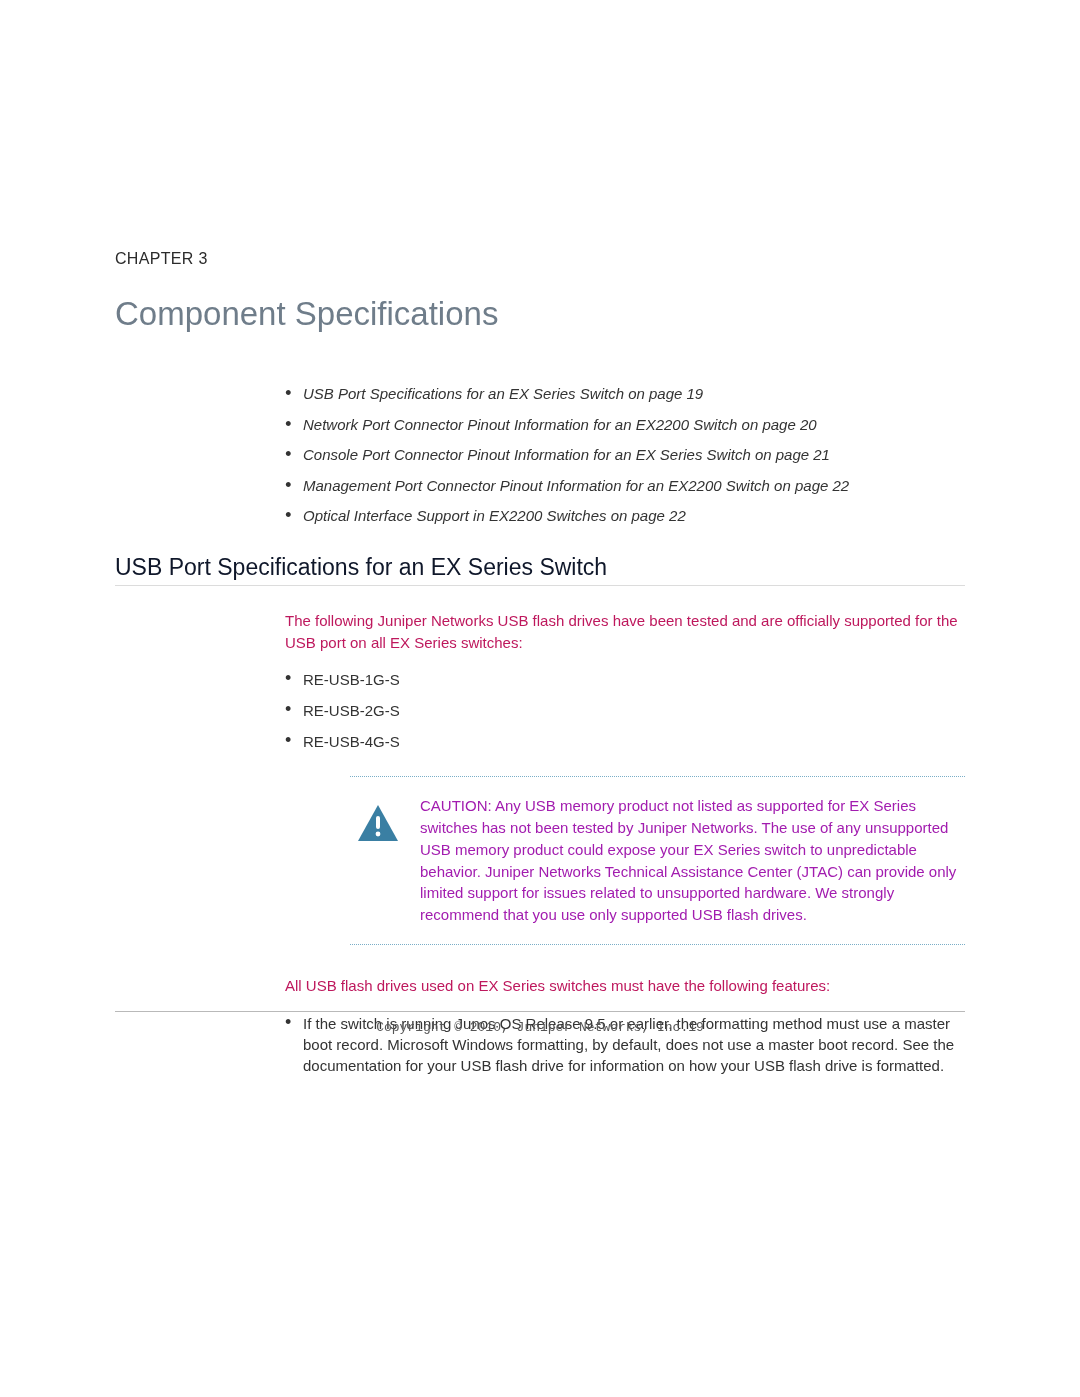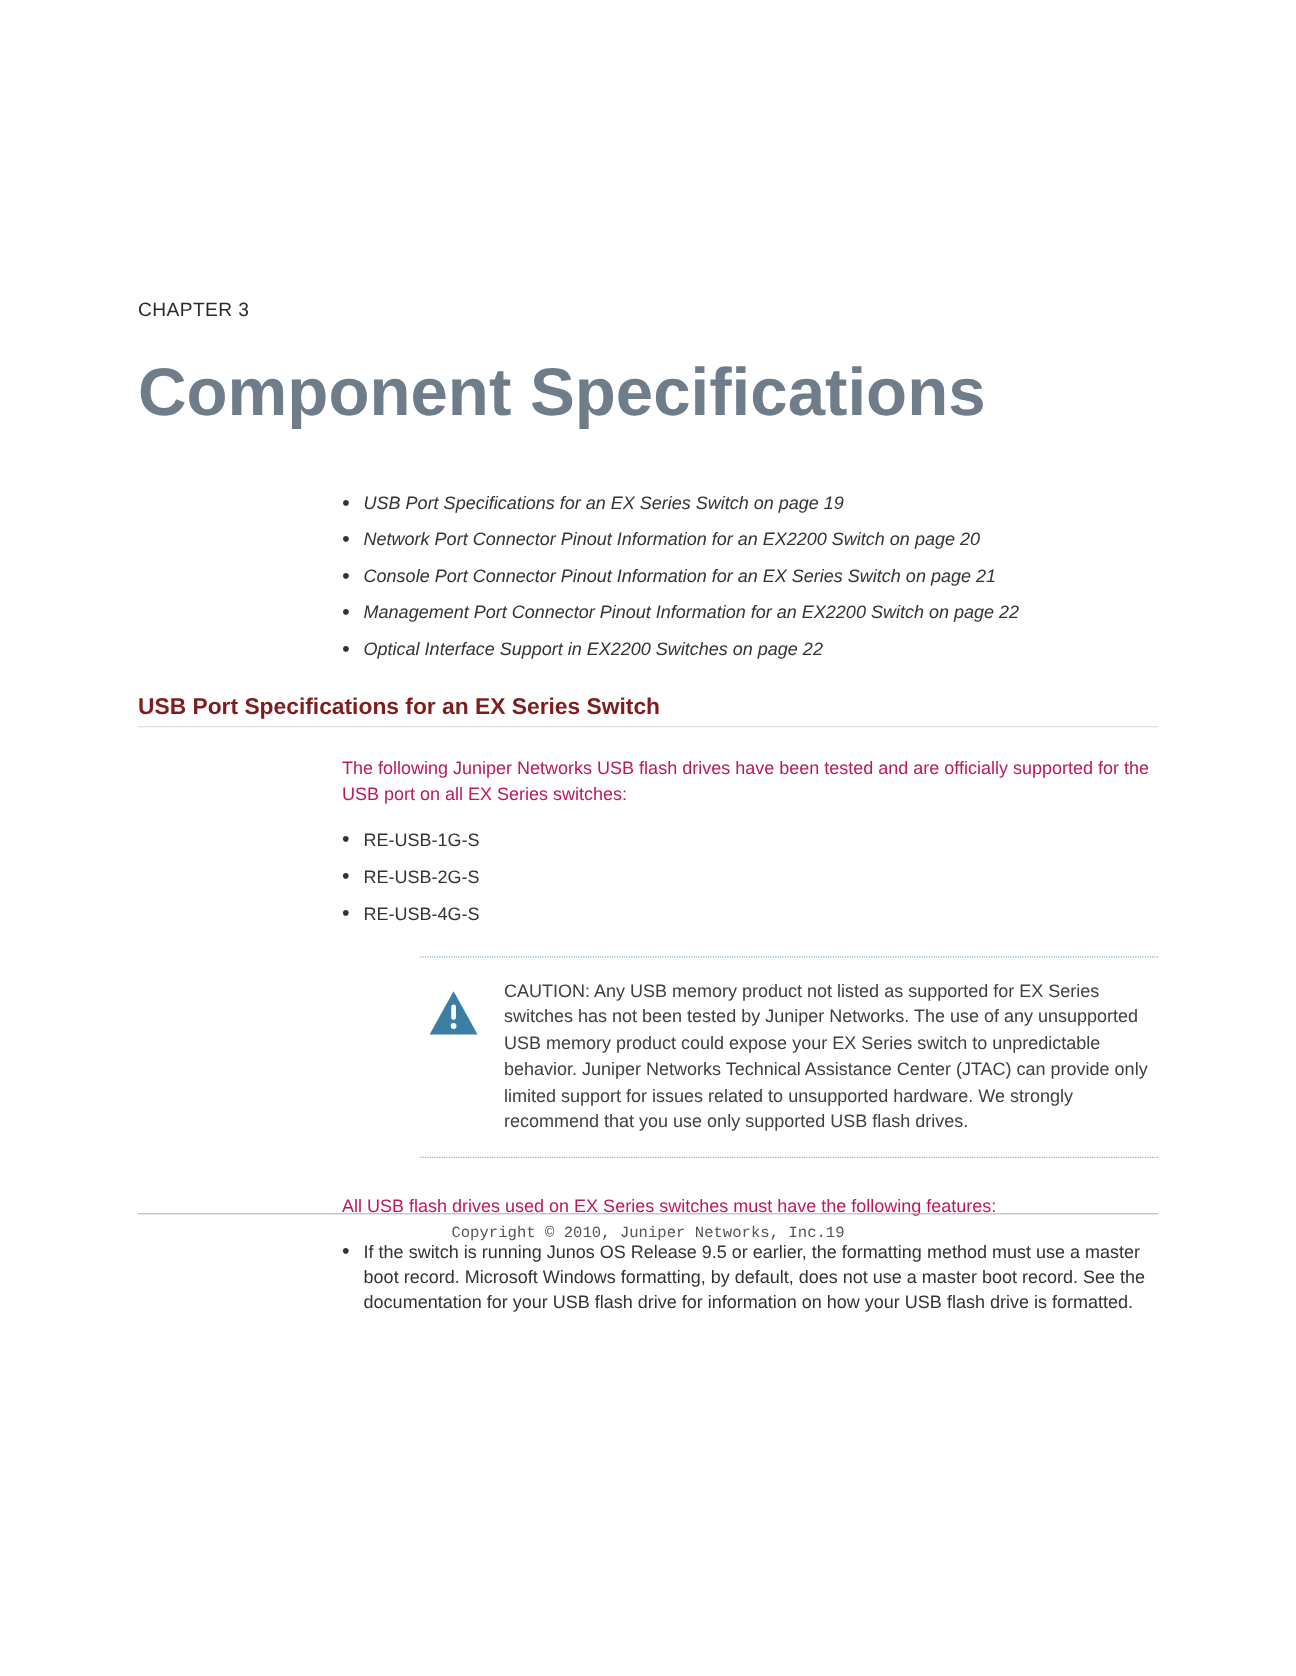--- a/index.html
+++ b/index.html
@@ -19,22 +19,22 @@
     padding: 250px 115px 0 115px;
   }
   .chapter-label {
     font-size: 16px;
     letter-spacing: 0.02em;
     font-weight: 500;
     color: #2b2b2b;
     margin-bottom: 28px;
   }
   .chapter-title {
-    font-size: 56px;
-    font-weight: 700;
+    font-size: 33px;
+    font-weight: 400;
     color: #6f7d8a;
     margin: 0 0 52px 0;
     line-height: 1.1;
   }
   .indent-block {
     margin-left: 170px;
   }
   ul.toc {
     list-style: none;
     padding: 0;
@@ -52,23 +52,23 @@
   ul.toc li::before {
     content: "•";
     position: absolute;
     left: 0;
     top: 0;
     font-size: 18px;
     line-height: 1.1;
     color: #333333;
   }
   .section-heading {
-    font-size: 19px;
-    font-weight: 700;
-    color: #7f1d1d;
+    font-size: 23px;
+    font-weight: 400;
+    color: #0f172a;
     margin: 8px 0 4px 0;
   }
   .section-rule {
     border: none;
     border-top: 1px solid #dcdcdc;
     margin: 0 0 24px 0;
   }
   p.body {
     font-size: 15px;
     line-height: 1.45;
@@ -97,21 +97,21 @@
     line-height: 1.1;
     color: #333333;
   }
   .caution-box {
     margin: 12px 0 30px 65px;
     padding: 18px 0 18px 0;
     border-top: 1px dotted #7aaec7;
     border-bottom: 1px dotted #7aaec7;
     display: flex;
     align-items: flex-start;
-    color: #404040;
+    color: #a21caf;
     font-size: 15px;
     line-height: 1.45;
   }
   .caution-icon {
     flex: 0 0 auto;
     margin: 8px 20px 0 6px;
   }
   .caution-text {
     flex: 1 1 auto;
   }

